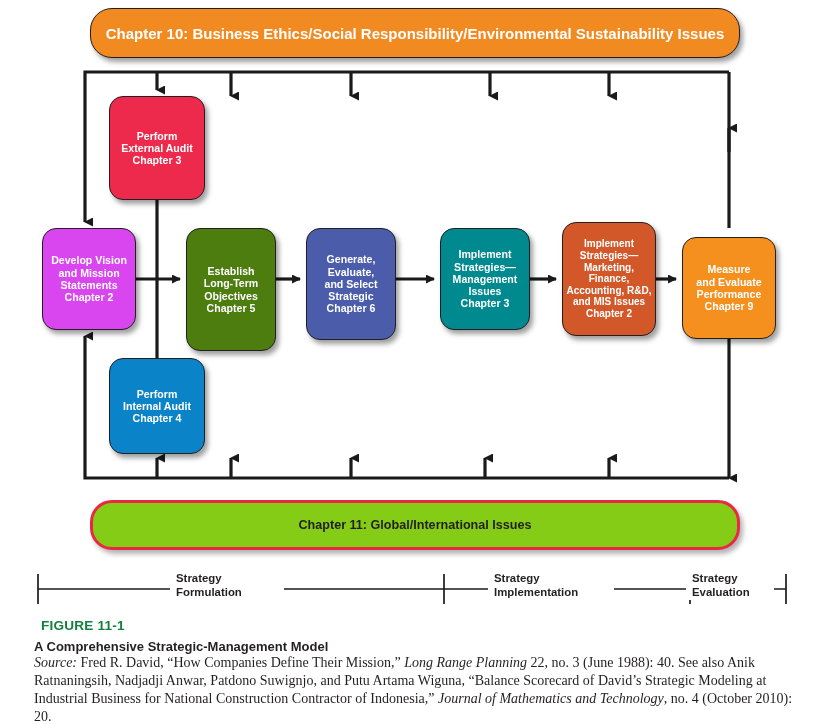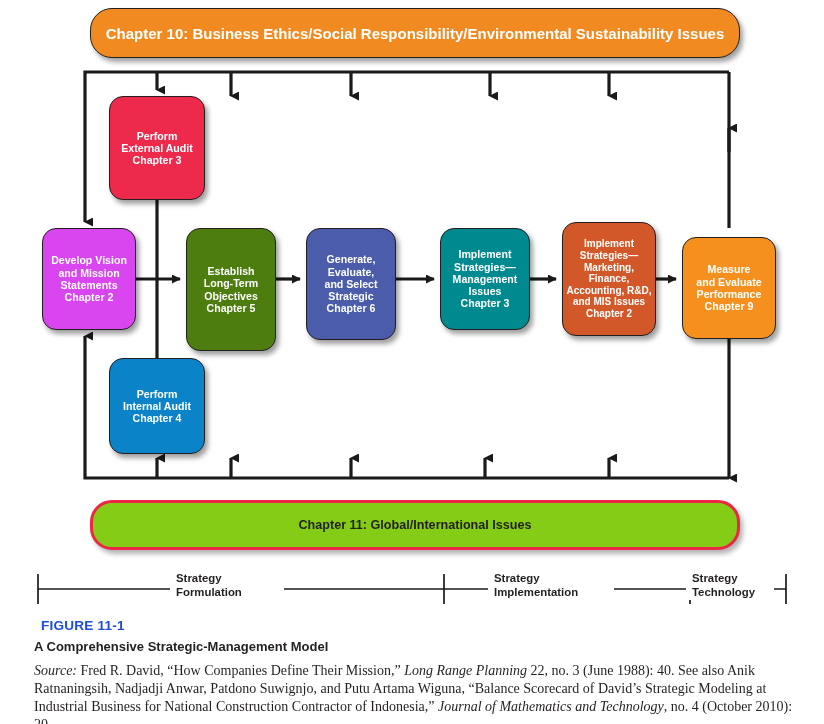--- a/index.html
+++ b/index.html
@@ -105,32 +105,32 @@
   #phase-implementation { left: 488px; top: 14px; width: 126px; }
   #phase-evaluation     { left: 686px; top: 14px; width: 88px;  }
 
   
   #caption {
     position: absolute;
     left: 34px; top: 618px;
     width: 770px;
   }
   #figure-number {
-    color: #1d4ed8;
+    color: #15803d;
     font-size: 13.6px;
     font-weight: bold;
     letter-spacing: 0.2px;
     margin-bottom: 6px;
     padding-left: 7px;
   }
   #figure-title {
     color: #231f20;
     font-size: 13.0px;
     font-weight: bold;
-    margin-bottom: 8px;
+    margin-bottom: 0;
   }
   #figure-source {
     color: #231f20;
     font-family: "Liberation Serif", serif;
     font-size: 14px;
     line-height: 1.28;
   }
   #figure-source .it { font-style: italic; }
 </style>
 </head>
@@ -286,21 +286,21 @@
   </div>
 
   <div id="phase-bar">
     <div class="phase-label" id="phase-formulation">
       <span>Strategy</span><br><span>Formulation</span>
     </div>
     <div class="phase-label" id="phase-implementation">
       <span>Strategy</span><br><span>Implementation</span>
     </div>
     <div class="phase-label" id="phase-evaluation">
-      <span>Strategy</span><br><span>Technology</span>
+      <span>Strategy</span><br><span>Evaluation</span>
     </div>
   </div>
 
   <div id="caption">
     <div id="figure-number">FIGURE 11-1</div>
     <div id="figure-title">A Comprehensive Strategic-Management Model</div>
     <div id="figure-source">
       <span class="it">Source:</span><span> Fred R. David, “How Companies Define Their Mission,” </span><span class="it">Long Range Planning</span><span> 22, no. 3 (June 1988): 40. See also Anik Ratnaningsih, Nadjadji Anwar, Patdono Suwignjo, and Putu Artama Wiguna, “Balance Scorecard of David’s Strategic Modeling at Industrial Business for National Construction Contractor of Indonesia,” </span><span class="it">Journal of Mathematics and Technology</span><span>, no. 4 (October 2010): 20.</span>
     </div>
   </div>

